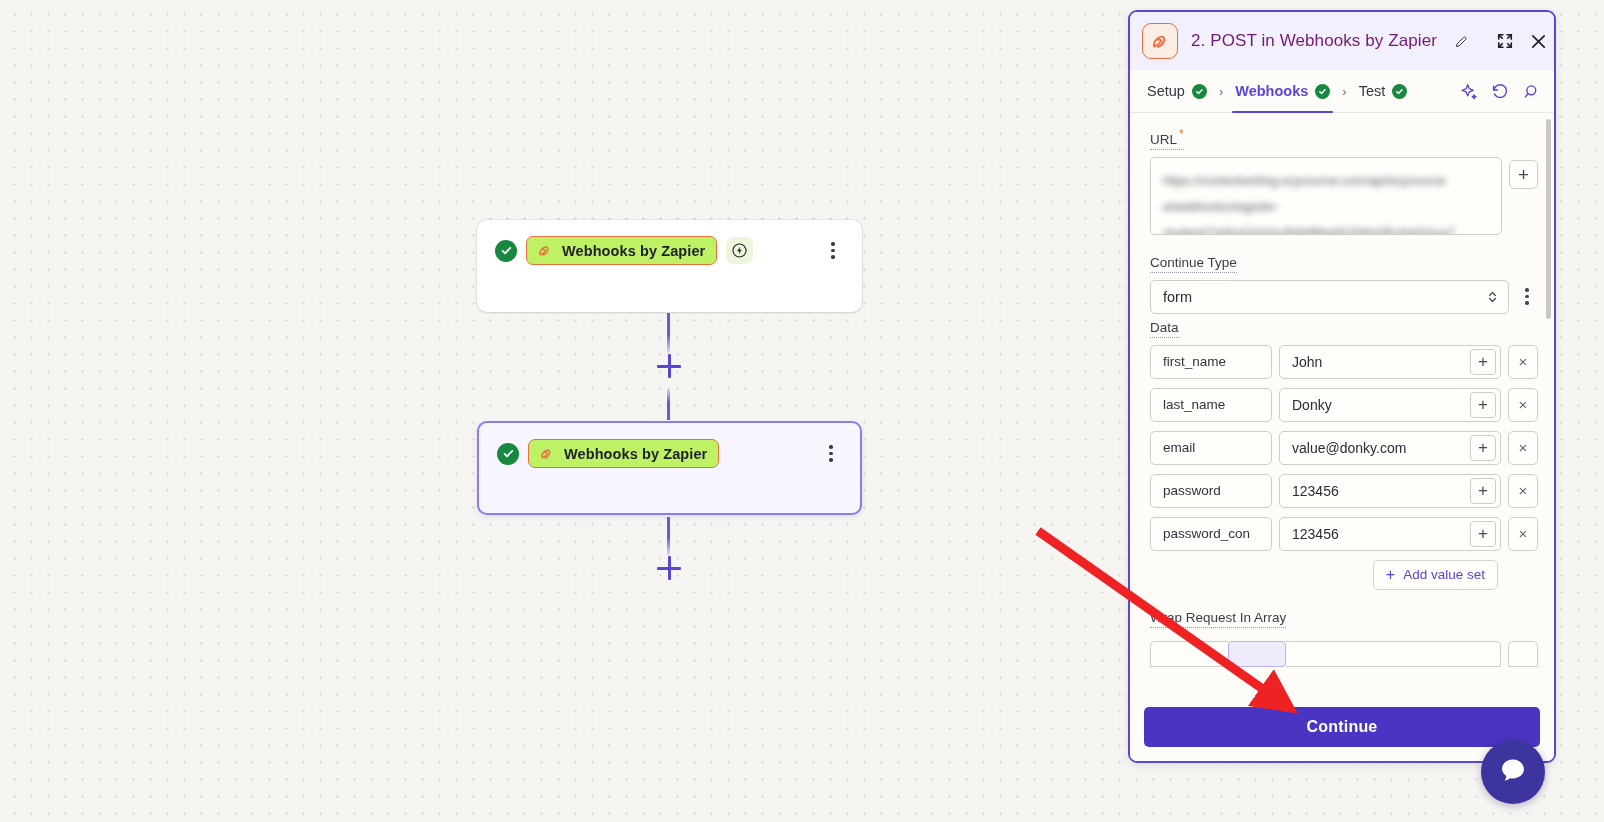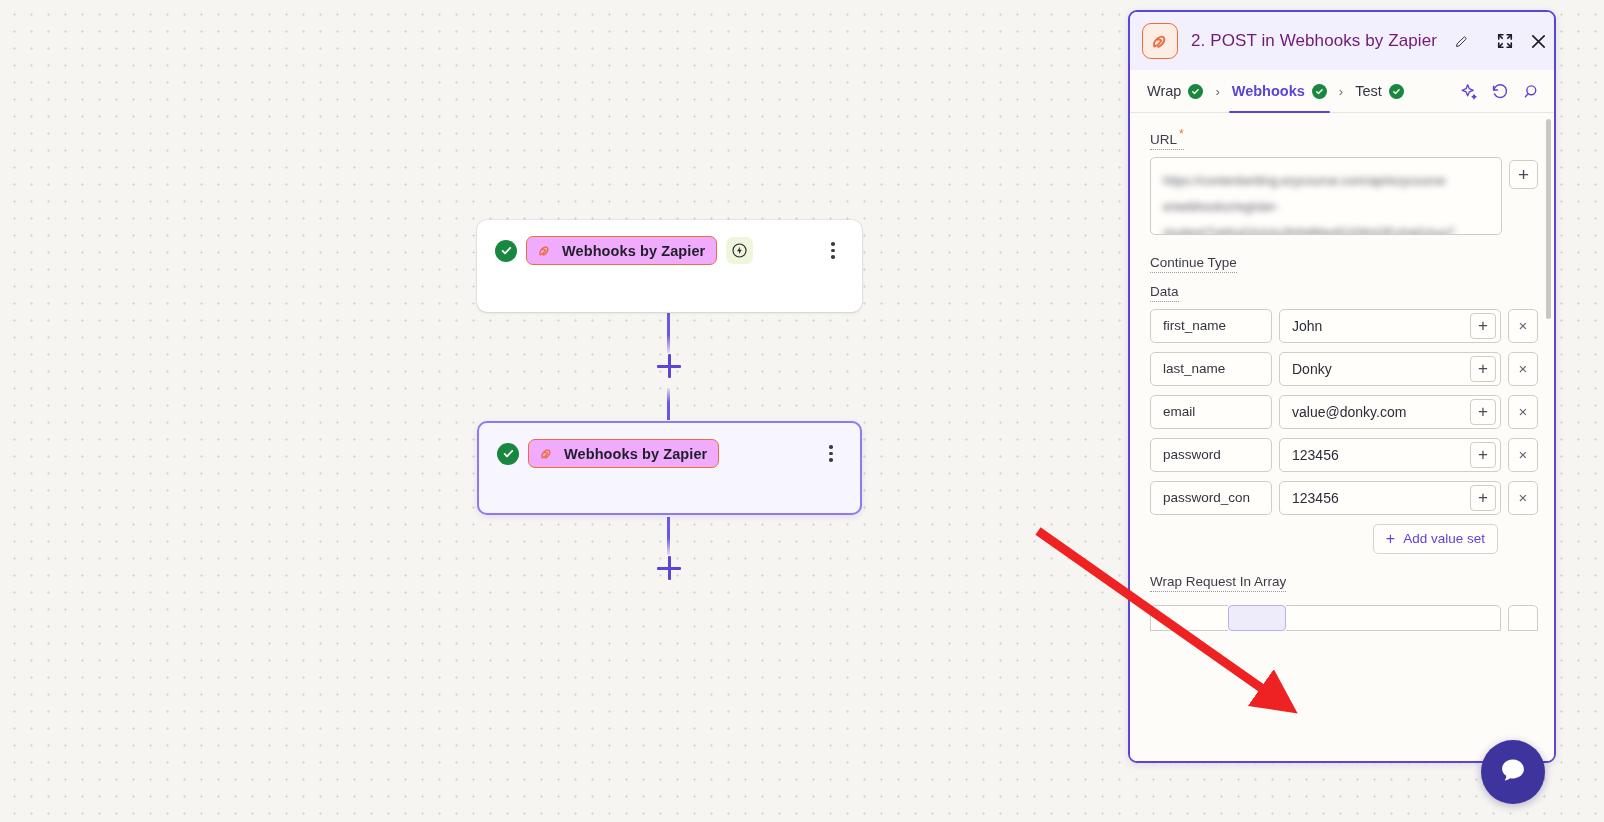--- a/index.html
+++ b/index.html
@@ -36,21 +36,21 @@
   .node-top { display: flex; align-items: center; gap: 9px; }
   .check-badge {
     width: 22px; height: 22px; border-radius: 50%;
     background: #18873f; flex: 0 0 auto;
     display: flex; align-items: center; justify-content: center;
   }
   .check-badge svg { display:block; }
   .app-chip {
     display: inline-flex; align-items: center; gap: 9px;
     border: 1.5px solid #ec6d3f;
-    background: #f0abfc;
+    background: #bef264;
     border-radius: 7px;
     padding: 5px 11px 5px 9px;
     font-size: 14.5px; font-weight: 700; color: #1f1f2b;
     letter-spacing: .1px;
   }
   .zap-mark { width: 17px; height: 17px; flex: 0 0 auto; }
   .bolt-chip {
     width: 27px; height: 27px; border-radius: 7px;
     background: #eef7dd;
     display: flex; align-items: center; justify-content: center;
@@ -346,21 +346,21 @@
     </span>
     <span class="hdr-btn">
       <svg width="21" height="21" viewBox="0 0 24 24">
           <path d="M5.5 5.5l13 13M18.5 5.5l-13 13" stroke="#1d1d2b" stroke-width="1.9" stroke-linecap="round"></path>
         </svg>
     </span>
   </div>
 
   <div class="steps">
     <span class="step">
-      <span>Wrap</span>
+      <span>Setup</span>
       <span class="dot">
         <svg width="9" height="9" viewBox="0 0 16 16">
             <path d="M3.2 8.4l3 3 6.4-6.6" fill="none" stroke="#fff" stroke-width="2.6" stroke-linecap="round" stroke-linejoin="round"></path>
           </svg>
       </span>
     </span>
     <span class="chev">›</span>
     <span class="step active">
       <span>Webhooks</span>
       <span class="dot">
@@ -412,20 +412,36 @@
           <div class="blurline">https://contentwriting.ezycourse.com/api/ezycourse</div>
           <div class="blurline">e/webhooks/register-</div>
           <div class="blurline">student/7ykKqOAAAv3hNdMw4GXWnQEvHgGAya7</div>
         </div>
         <div class="sqbtn" style="align-self:flex-start;margin-top:3px;">+</div>
       </div>
     </div>
 
     <div style="margin-top:18px;">
       <div class="fieldlabel">Continue Type</div>
+      <div class="row">
+        <div class="selectbox">
+          <span>form</span>
+          <span class="stepper">
+            <svg width="11" height="15" viewBox="0 0 12 18" fill="none" stroke="#4b4b57" stroke-width="1.5" stroke-linecap="round" stroke-linejoin="round">
+              <path d="M2.5 7.2L6 3.6l3.5 3.6"></path>
+                <path d="M2.5 10.8L6 14.4l3.5-3.6"></path>
+            </svg>
+          </span>
+        </div>
+        <div class="kebab-btn">
+            <i></i>
+            <i></i>
+            <i></i>
+          </div>
+      </div>
     </div>
 
     <div style="margin-top:2px;">
       <div class="fieldlabel">Data</div>
 
       <div class="datarow">
         <div class="keyfield">first_name</div>
         <div class="valfield">
           <span class="valtext">John</span>
           <span class="inline-plus">+</span>
@@ -485,20 +501,23 @@
         <span class="seg c"></span>
         <span class="seg d"></span>
       </div>
     </div>
 
     <div class="scrolltrack">
       <div class="scrollthumb"></div>
     </div>
   </div>
 
+  <div class="panel-footer">
+    <button class="continue">Continue</button>
+  </div>
 </div>
 
 <svg id="arrow" width="330" height="230" style="position:absolute; left:1018px; top:515px;">
   <defs>
     <marker id="ah" markerWidth="5" markerHeight="5" refX="2.6" refY="2.5" orient="auto">
       <path d="M0,0 L5,2.5 L0,5 z" fill="#ee2222"></path>
     </marker>
   </defs>
   <line x1="20" y1="16" x2="262" y2="186" stroke="#ee2222" stroke-width="9" marker-end="url(#ah)"></line>
 </svg>

